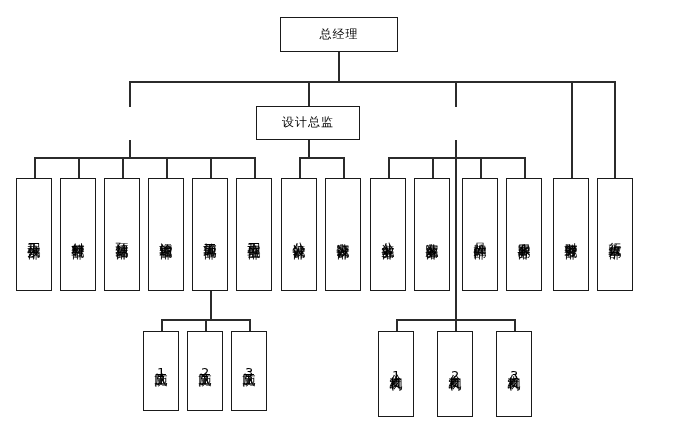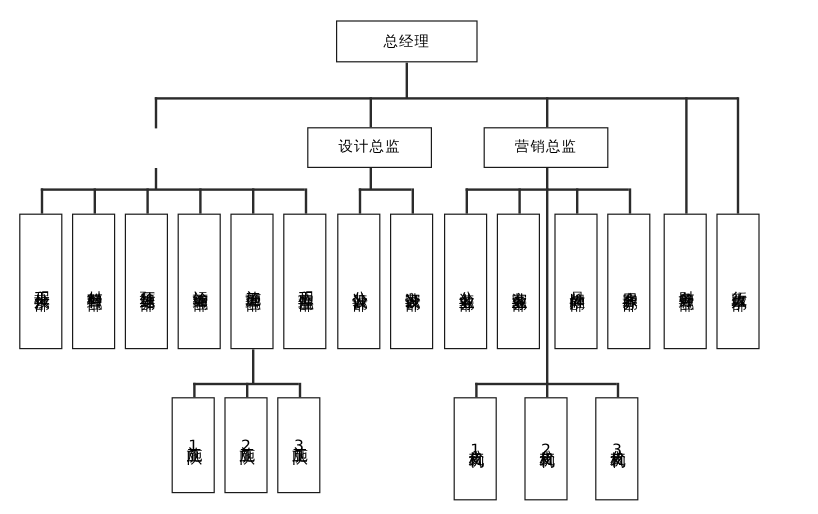--- a/index.html
+++ b/index.html
@@ -65,23 +65,20 @@
 <body>
 
 <div id="chart">
 
   <div class="node horiz" style="left:280px; top:17px; width:118px; height:35px;">
     <span class="txt">总经理</span>
   </div>
 
   <div class="node horiz" style="left:256px; top:106px; width:104px; height:34px;">
     <span class="txt">设计总监</span>
-  </div>
-  <div class="node horiz" style="left:403px; top:106px; width:104px; height:34px;">
-    <span class="txt">营销总监</span>
   </div>
 
   <div class="node vert" style="left:16px; top:178px; width:36px; height:113px;">
     <span class="txt">工程技术部</span>
   </div>
   <div class="node vert" style="left:60px; top:178px; width:36px; height:113px;">
     <span class="txt">材料管理部</span>
   </div>
   <div class="node vert" style="left:104px; top:178px; width:36px; height:113px;">
     <span class="txt">预算结算部</span>

